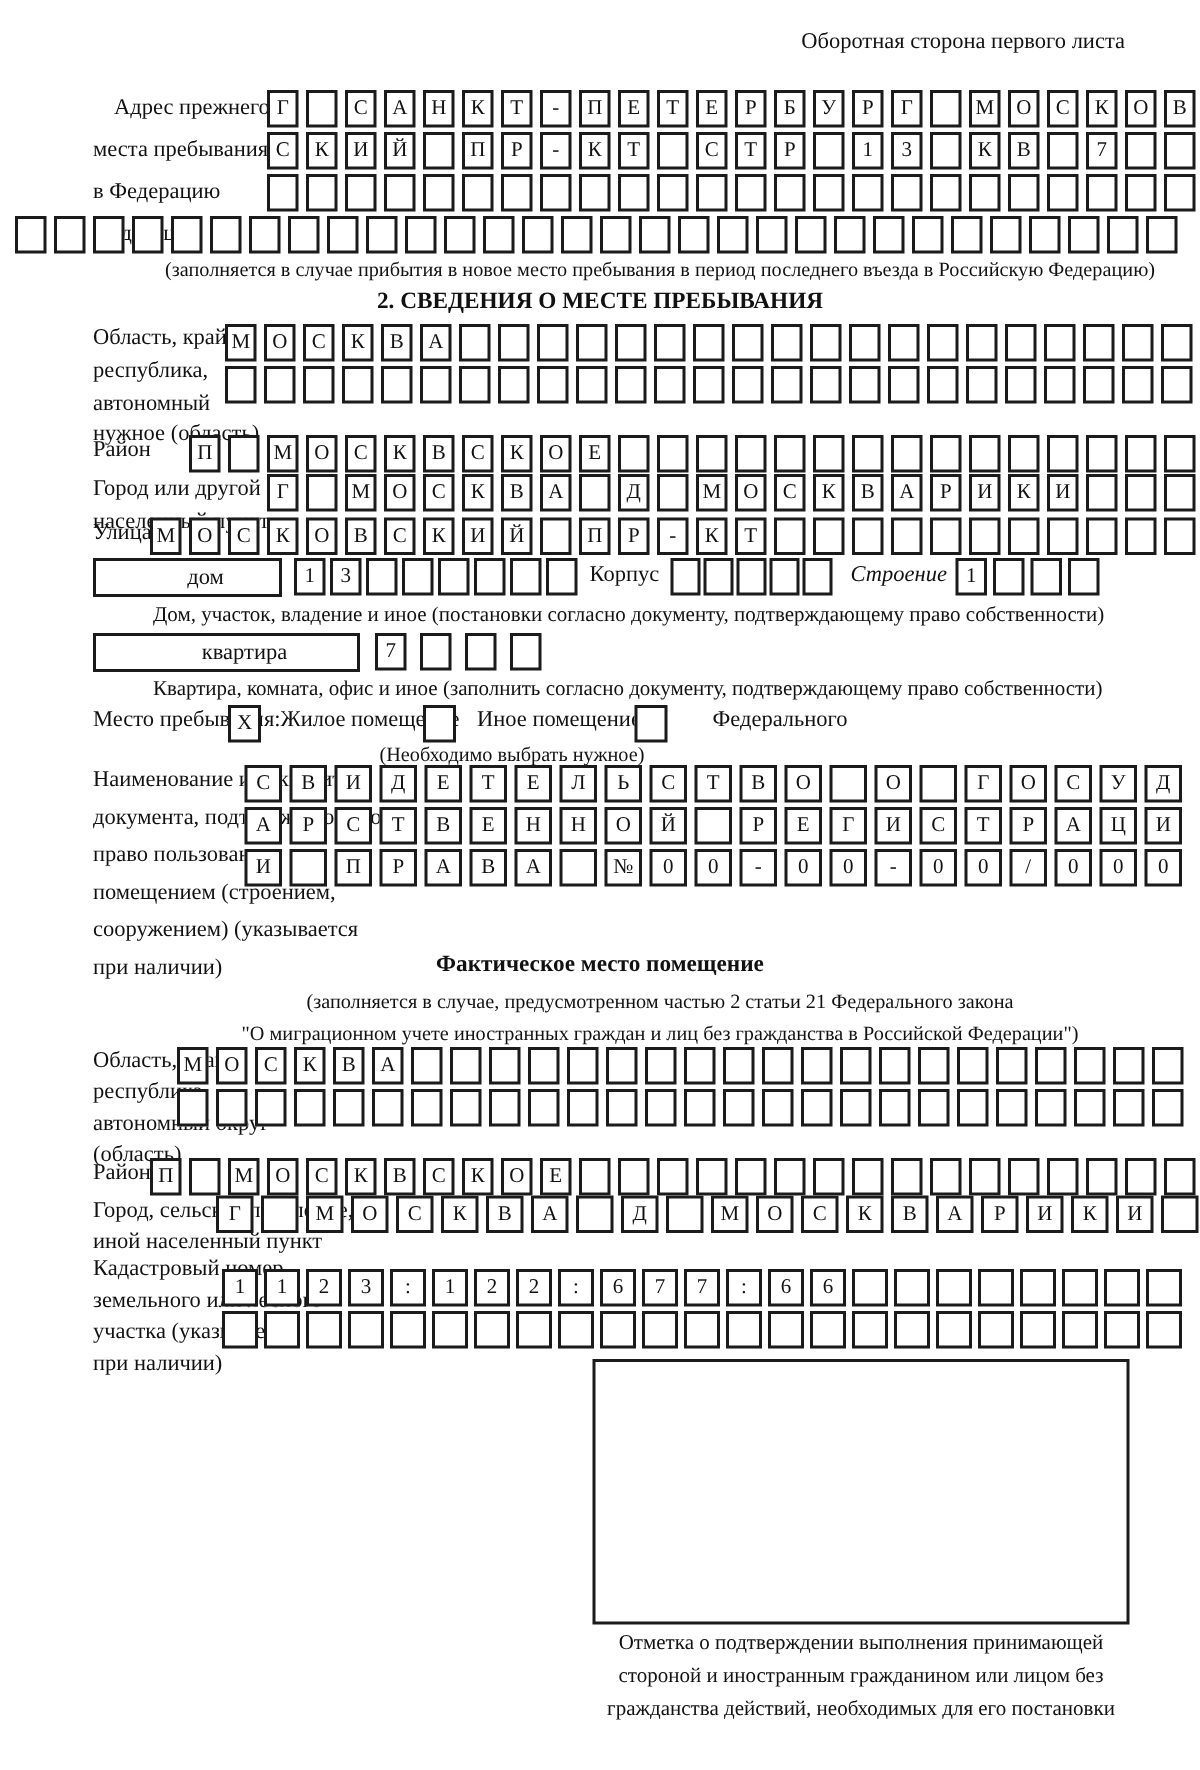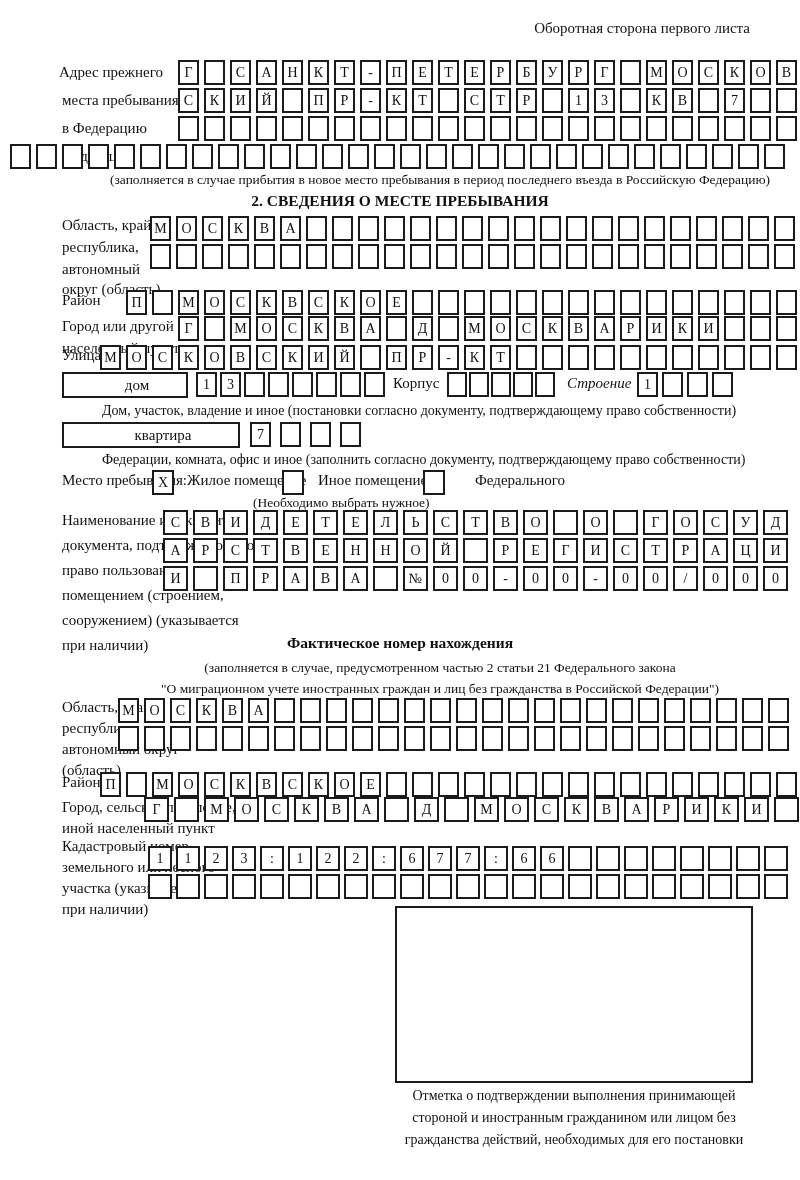--- a/index.html
+++ b/index.html
@@ -32,21 +32,21 @@
     display:flex;align-items:center;justify-content:center;font-size:15px;background:#fff;padding-left:24px;
   }
   .bigbox{position:absolute;box-sizing:border-box;border:2px solid #1b1b1b;background:#fff;}
   .caption{position:absolute;font-size:14px;text-align:center;white-space:nowrap;}
 </style>
 </head>
 <body>
 
 <div class="lbl abs" style="left:440px;top:20px;width:310px;text-align:right;">Оборотная сторона первого листа</div>
 
-<div class="lbl" style="left:59px;top:64px;">Адрес прежнего</div>
+<div class="lbl" style="left:76px;top:64px;">Адрес прежнего</div>
 <div class="lbl" style="left:62px;top:92px;">места пребывания</div>
 <div class="lbl" style="left:62px;top:120px;">в Федерацию</div>
 <div class="lbl" style="left:62px;top:148px;">Федерации</div>
 
 <div class="row r-std" style="left:178px;top:60px;">
     <span class="cell">Г</span>
     <span class="cell"></span>
     <span class="cell">С</span>
     <span class="cell">А</span>
     <span class="cell">Н</span>
@@ -155,21 +155,21 @@
     <span class="cell"></span>
   </div>
 
 <div class="note center" style="top:172px;">(заполняется в случае прибытия в новое место пребывания в период последнего въезда в Российскую Федерацию)</div>
 
 <div class="lbl center bold abs" style="top:192px;font-size:15.5px;">2. СВЕДЕНИЯ О МЕСТЕ ПРЕБЫВАНИЯ</div>
 
 <div class="lbl" style="left:62px;top:217px;">Область, край,</div>
 <div class="lbl" style="left:62px;top:239px;">республика,</div>
 <div class="lbl" style="left:62px;top:261px;">автономный</div>
-<div class="lbl" style="left:62px;top:281px;">округ (область)</div>
+<div class="lbl" style="left:62px;top:281px;">нужное (область)</div>
 <div class="row r-std" style="left:150px;top:216px;">
     <span class="cell">М</span>
     <span class="cell">О</span>
     <span class="cell">С</span>
     <span class="cell">К</span>
     <span class="cell">В</span>
     <span class="cell">А</span>
     <span class="cell"></span>
     <span class="cell"></span>
     <span class="cell"></span>
@@ -336,21 +336,21 @@
   </div>
 <div class="note" style="left:62px;top:403px;font-size:14px;">Дом, участок, владение и иное (постановки согласно документу, подтверждающему право собственности)</div>
 
 <div class="labelbox" style="left:62px;top:422px;width:178px;">квартира</div>
 <div class="row r-apt" style="left:250px;top:422px;">
     <span class="cell">7</span>
     <span class="cell"></span>
     <span class="cell"></span>
     <span class="cell"></span>
   </div>
-<div class="note" style="left:62px;top:452px;font-size:14px;">Федерации, комната, офис и иное (заполнить согласно документу, подтверждающему право собственности)</div>
+<div class="note" style="left:62px;top:452px;font-size:14px;">Квартира, комната, офис и иное (заполнить согласно документу, подтверждающему право собственности)</div>
 
 <div class="lbl" style="left:62px;top:472px;">Место пребывания:</div>
 <div class="row r-chk" style="left:152px;top:470px;">
     <span class="cell">X</span>
   </div>
 <div class="lbl" style="left:187px;top:472px;">Жилое помещение</div>
 <div class="row r-chk" style="left:282px;top:470px;">
     <span class="cell"></span>
   </div>
 <div class="lbl" style="left:318px;top:472px;">Иное помещение</div>
@@ -429,21 +429,21 @@
     <span class="cell">0</span>
     <span class="cell">-</span>
     <span class="cell">0</span>
     <span class="cell">0</span>
     <span class="cell">/</span>
     <span class="cell">0</span>
     <span class="cell">0</span>
     <span class="cell">0</span>
   </div>
 
-<div class="lbl center bold abs" style="top:634px;font-size:15.5px;">Фактическое номер нахождения</div>
+<div class="lbl center bold abs" style="top:634px;font-size:15.5px;">Фактическое место помещение</div>
 <div class="note center" style="top:660px;">(заполняется в случае, предусмотренном частью 2 статьи 21 Федерального закона</div>
 <div class="note center" style="top:681px;">"О миграционном учете иностранных граждан и лиц без гражданства в Российской Федерации")</div>
 
 <div class="lbl" style="left:62px;top:699px;">Область, край,</div>
 <div class="lbl" style="left:62px;top:720px;">республика,</div>
 <div class="lbl" style="left:62px;top:741px;">автономный округ</div>
 <div class="lbl" style="left:62px;top:762px;">(область)</div>
 <div class="row r-std" style="left:118px;top:698px;">
     <span class="cell">М</span>
     <span class="cell">О</span>

